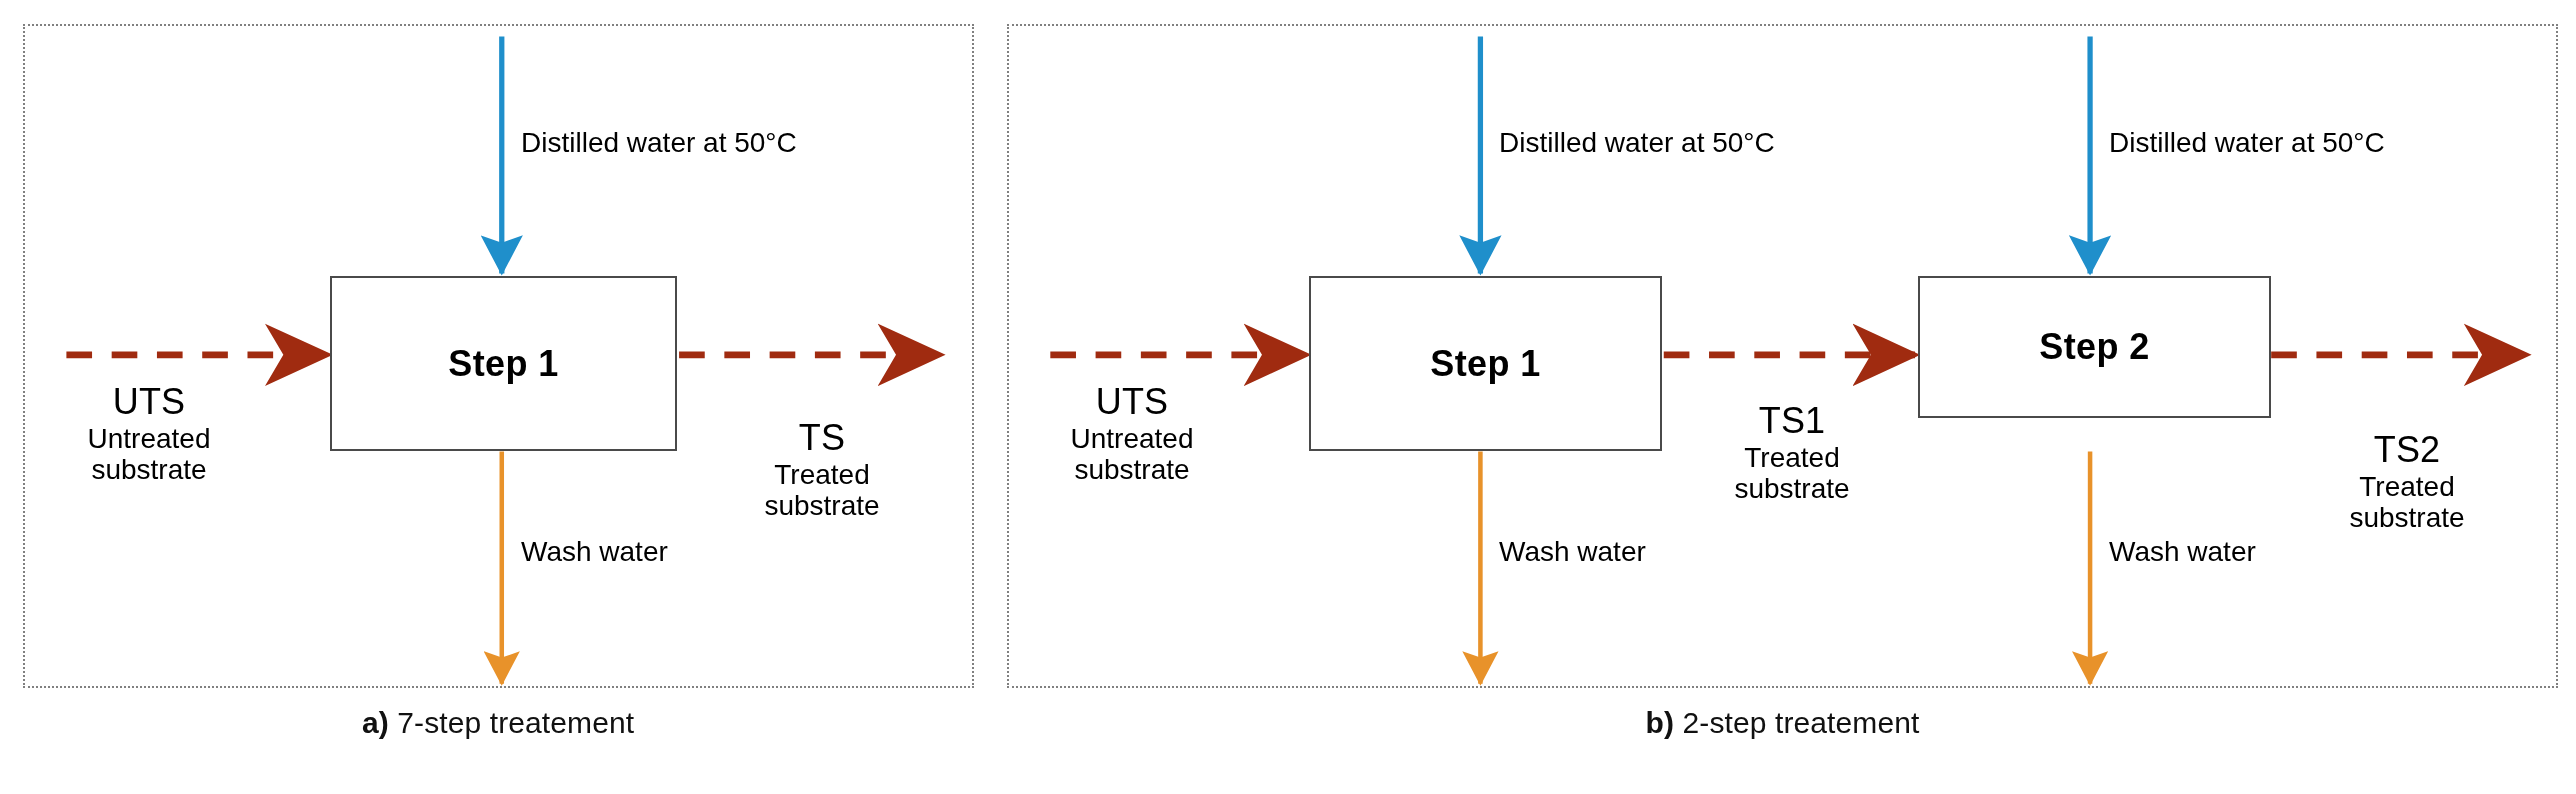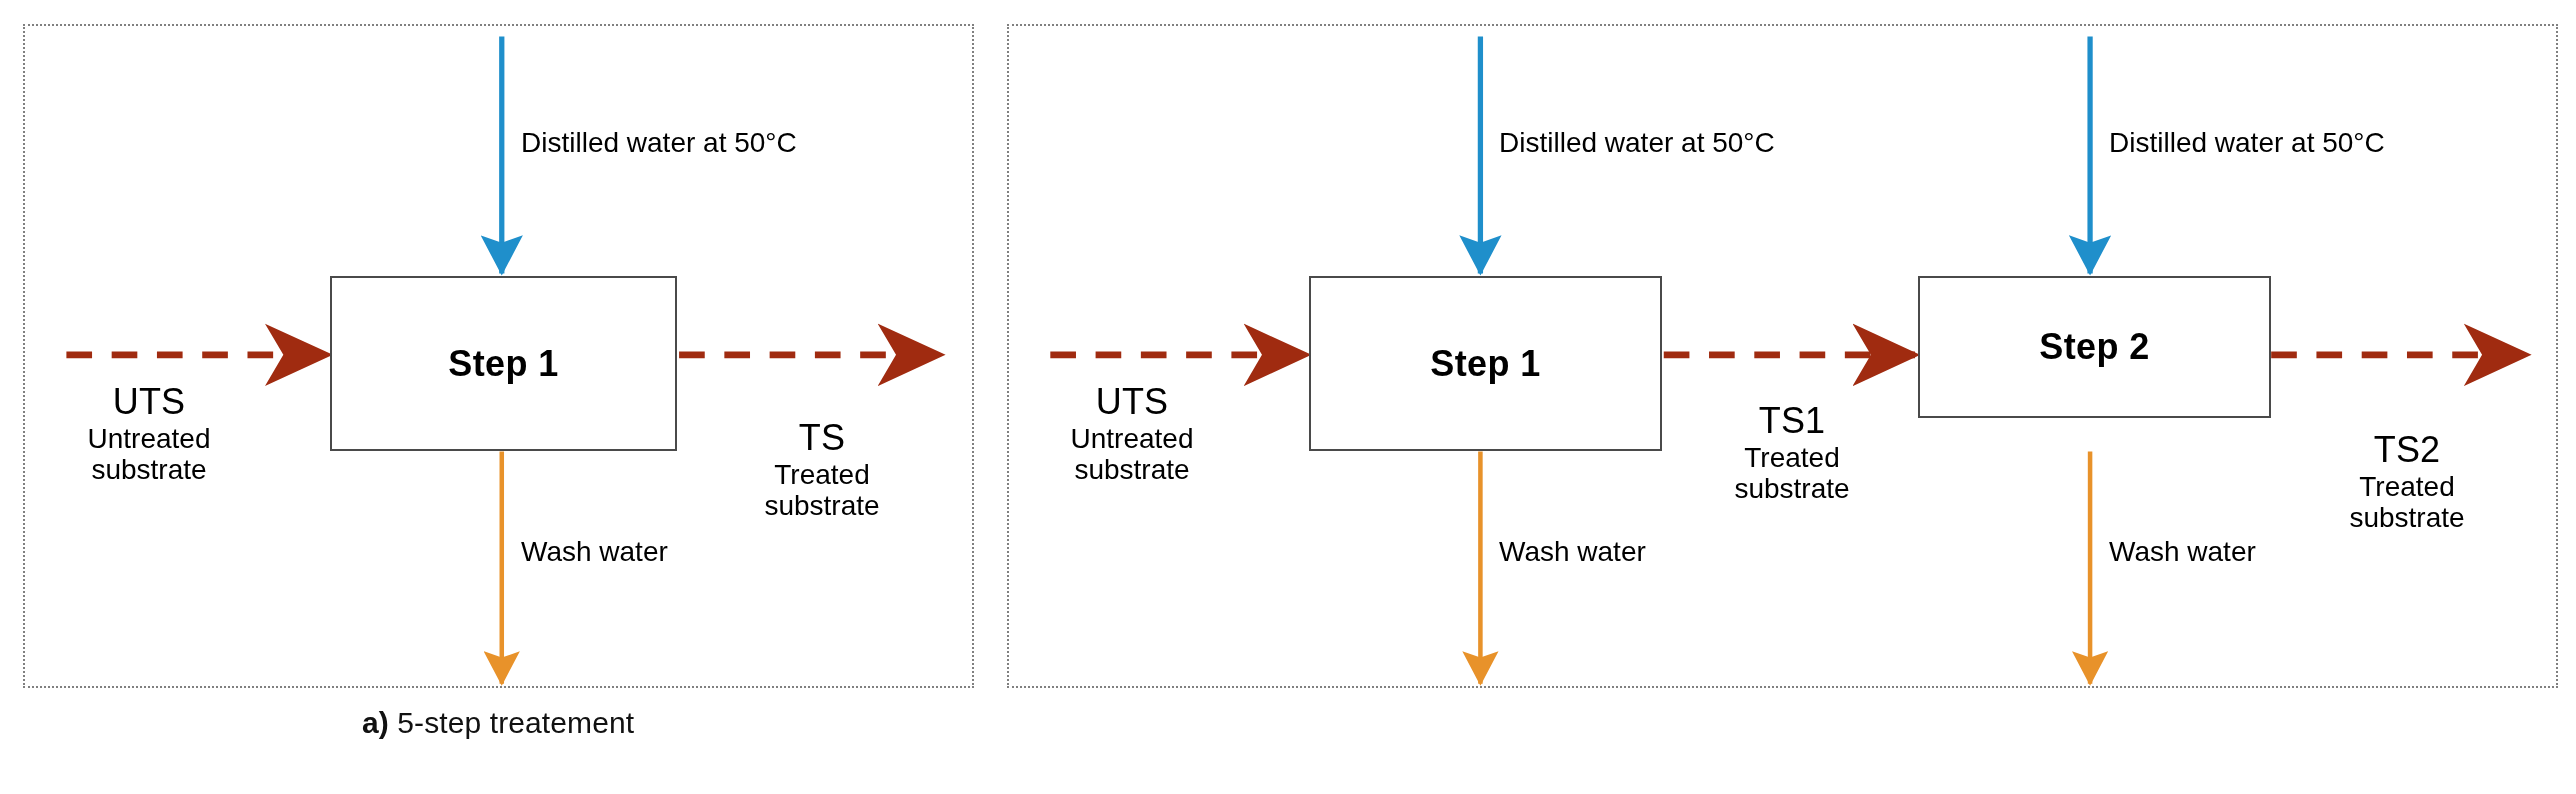--- a/index.html
+++ b/index.html
@@ -146,21 +146,21 @@
     <span class="desc">substrate</span>
   </div>
 
   <div class="flow-label" style="left:709px; top:382px; width:226px;margin-top:36px;">
     <span class="code">TS</span>
     <span class="desc">Treated</span>
     <span class="desc">substrate</span>
   </div>
 
   <div id="caption-a" class="caption">
-    <b>a)</b><span> 5-step treatement</span>
+    <b>a)</b><span> 7-step treatement</span>
   </div>
 
   <div id="panel-b" class="panel"></div>
 
   <div class="step-box" style="left:1309px; top:276px; width:353px; height:175px;">Step 1</div>
 
   <div class="step-box" style="left:1918px; top:276px; width:353px; height:142px;">Step 2</div>
 
   <div class="lbl lbl-top" style="left:1499px;">Distilled water at 50°C</div>
 
@@ -181,15 +181,18 @@
     <span class="desc">Treated</span>
     <span class="desc">substrate</span>
   </div>
 
   <div class="flow-label" style="left:2294px; top:382px; width:226px;margin-top:48px;">
     <span class="code">TS2</span>
     <span class="desc">Treated</span>
     <span class="desc">substrate</span>
   </div>
 
+  <div id="caption-b" class="caption">
+    <b>b)</b><span> 2-step treatement</span>
+  </div>
 
 </div>
 
 
 </body></html>

